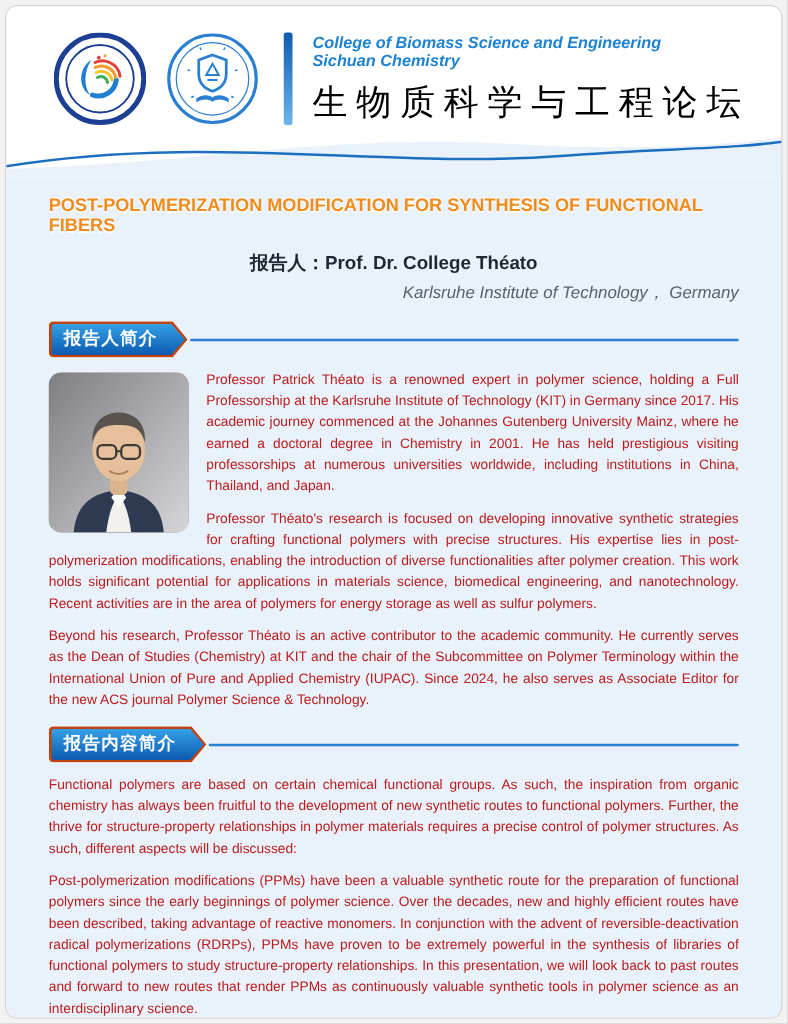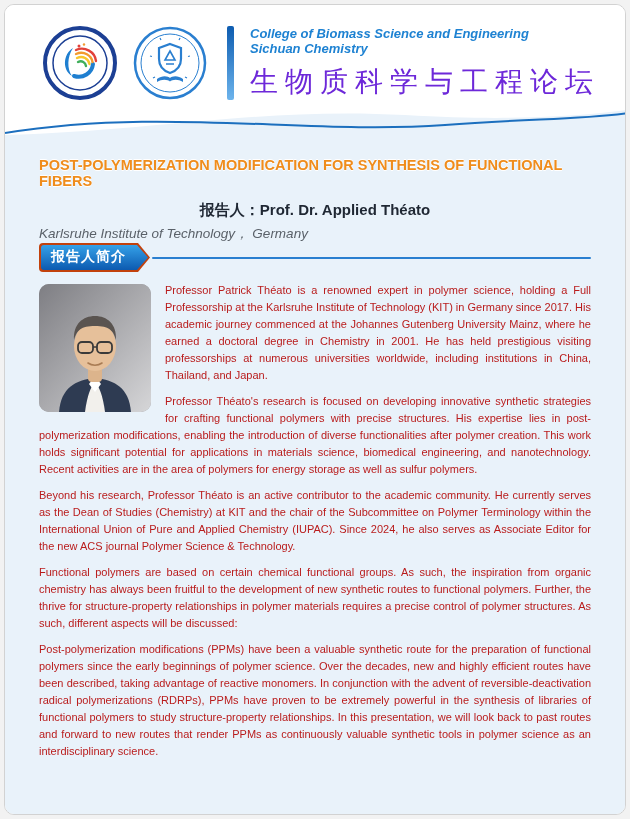--- a/index.html
+++ b/index.html
@@ -9,31 +9,31 @@
           border-radius:10px;overflow:hidden;display:flex;flex-direction:column;}
 
   
   .header{background:#ffffff;padding:14px 0 0 38px;display:flex;align-items:center;height:88px;flex:0 0 auto;}
   .logo{width:74px;height:74px;flex:0 0 auto;}
   .logo + .logo{margin-left:16px;}
   .vbar{width:7px;height:74px;margin:0 16px 0 20px;border-radius:2px;
         background:linear-gradient(180deg,#0d5cb0,#6db4ec);flex:0 0 auto;}
   .head-text{display:flex;flex-direction:column;}
   .college-en{color:#1e82d2;font-weight:bold;font-style:italic;font-size:13px;line-height:15px;}
-  .forum-title{color:#6d28d9;font-size:28px;letter-spacing:7px;margin-top:7px;white-space:nowrap;}
+  .forum-title{color:#000000;font-size:28px;letter-spacing:7px;margin-top:7px;white-space:nowrap;}
 
   
   .wave-top{display:block;width:630px;height:36px;margin-top:-2px;flex:0 0 auto;}
 
   
   .content{flex:1;background:#e9f2fa;padding:6px 34px 90px 34px;position:relative;}
   .sem-title{color:#ef8c1c;font-weight:bold;font-size:14.5px;margin:10px 0 12px;
              text-shadow:0 1px 0 #ffffff,0 -1px 0 #ffffff;}
   .speaker{text-align:center;color:#1f2733;font-weight:bold;font-size:15px;margin-bottom:5px;}
-  .affil{text-align:left;color:#5a6169;font-style:italic;font-size:13.5px;}
+  .affil{text-align:right;color:#5a6169;font-style:italic;font-size:13.5px;margin-bottom:14px;}
 
   .banner-row{display:flex;align-items:center;margin:0 0 10px 0;clear:both;}
   .banner-outer{background:#c2410c;padding:2px;border-radius:4px 0 0 4px;
         clip-path:polygon(0 0,calc(100% - 12px) 0,100% 50%,calc(100% - 12px) 100%,0 100%);}
   .banner{background:linear-gradient(180deg,#35a1e8,#0c5ab0);color:#ffffff;font-weight:bold;
         font-size:14px;letter-spacing:1px;padding:3px 22px 4px 10px;border-radius:3px 0 0 3px;
         clip-path:polygon(0 0,calc(100% - 11px) 0,100% 50%,calc(100% - 11px) 100%,0 100%);}
   .banner-line{flex:1;height:2px;background:#2a7fd0;margin-left:2px;border-radius:1px;}
 
   .body-text{color:#b91c1c;font-size:11px;line-height:17px;text-align:justify;}
@@ -78,21 +78,21 @@
       </div>
     </div>
 
     <svg class="wave-top" viewBox="0 0 630 36" preserveAspectRatio="none">
       <path d="M0,30 C150,26 260,2 400,10 C500,16 570,12 630,4 L630,36 L0,36 Z" fill="#e9f2fa"></path>
       <path d="M0,28 C160,2 300,30 440,20 C530,13 580,15 630,7" fill="none" stroke="#1c6fbe" stroke-width="2"></path>
     </svg>
 
     <div class="content">
       <div class="sem-title">POST-POLYMERIZATION MODIFICATION FOR SYNTHESIS OF FUNCTIONAL FIBERS</div>
-      <div class="speaker">报告人：Prof. Dr. Applied Théato</div>
+      <div class="speaker">报告人：Prof. Dr. College Théato</div>
       <div class="affil">Karlsruhe Institute of Technology， Germany</div>
 
       <div class="banner-row">
         <div class="banner-outer">
           <div class="banner">报告人简介</div>
         </div>
         <div class="banner-line"></div>
       </div>
 
       <div class="body-text">
@@ -113,20 +113,26 @@
           <rect x="39" y="58" width="15" height="11" rx="4" fill="none" stroke="#3a3a3a" stroke-width="1.8"></rect>
           <rect x="58" y="58" width="15" height="11" rx="4" fill="none" stroke="#3a3a3a" stroke-width="1.8"></rect>
           <path d="M54 63 L58 63" stroke="#3a3a3a" stroke-width="1.6"></path>
           <path d="M49 79 C53 82 59 82 63 79" fill="none" stroke="#a97c54" stroke-width="1.6" stroke-linecap="round"></path>
         </svg>
         <p>Professor Patrick Théato is a renowned expert in polymer science, holding a Full Professorship at the Karlsruhe Institute of Technology (KIT) in Germany since 2017. His academic journey commenced at the Johannes Gutenberg University Mainz, where he earned a doctoral degree in Chemistry in 2001. He has held prestigious visiting professorships at numerous universities worldwide, including institutions in China, Thailand, and Japan.</p>
         <p>Professor Théato's research is focused on developing innovative synthetic strategies for crafting functional polymers with precise structures. His expertise lies in post-polymerization modifications, enabling the introduction of diverse functionalities after polymer creation. This work holds significant potential for applications in materials science, biomedical engineering, and nanotechnology. Recent activities are in the area of polymers for energy storage as well as sulfur polymers.</p>
         <p><span>Beyond his research, Professor Théato is an active contributor to the academic community. He currently serves as the Dean of Studies (Chemistry) at KIT and the chair of the Subcommittee on Polymer Terminology within the International Union of Pure and Applied Chemistry (IUPAC). Since 2024, he also serves as Associate Editor for the new ACS journal </span><span class="journal">Polymer Science &amp; Technology</span><span>.</span></p>
       </div>
 
+      <div class="banner-row" style="margin-top:12px;">
+        <div class="banner-outer">
+          <div class="banner">报告内容简介</div>
+        </div>
+        <div class="banner-line"></div>
+      </div>
 
       <div class="body-text">
         <p>Functional polymers are based on certain chemical functional groups. As such, the inspiration from organic chemistry has always been fruitful to the development of new synthetic routes to functional polymers. Further, the thrive for structure-property relationships in polymer materials requires a precise control of polymer structures. As such, different aspects will be discussed:</p>
         <p>Post-polymerization modifications (PPMs) have been a valuable synthetic route for the preparation of functional polymers since the early beginnings of polymer science. Over the decades, new and highly efficient routes have been described, taking advantage of reactive monomers. In conjunction with the advent of reversible-deactivation radical polymerizations (RDRPs), PPMs have proven to be extremely powerful in the synthesis of libraries of functional polymers to study structure-property relationships. In this presentation, we will look back to past routes and forward to new routes that render PPMs as continuously valuable synthetic tools in polymer science as an interdisciplinary science.</p>
 
       </div>
 
     </div>
 
   </div>

